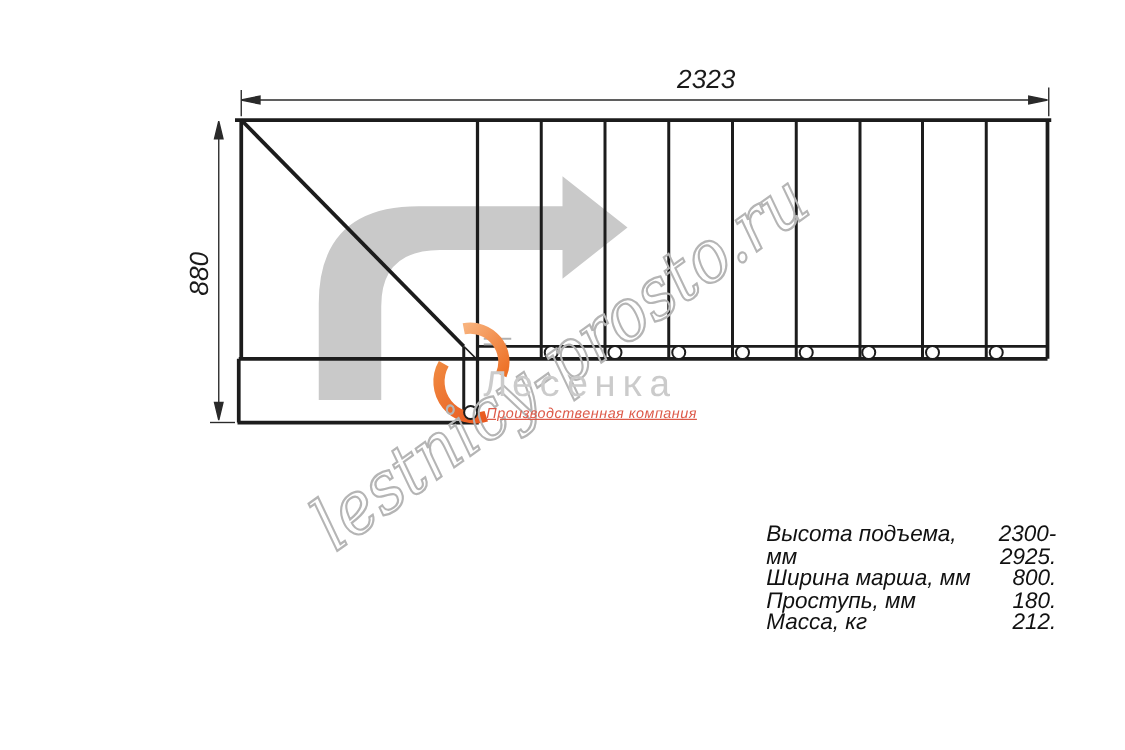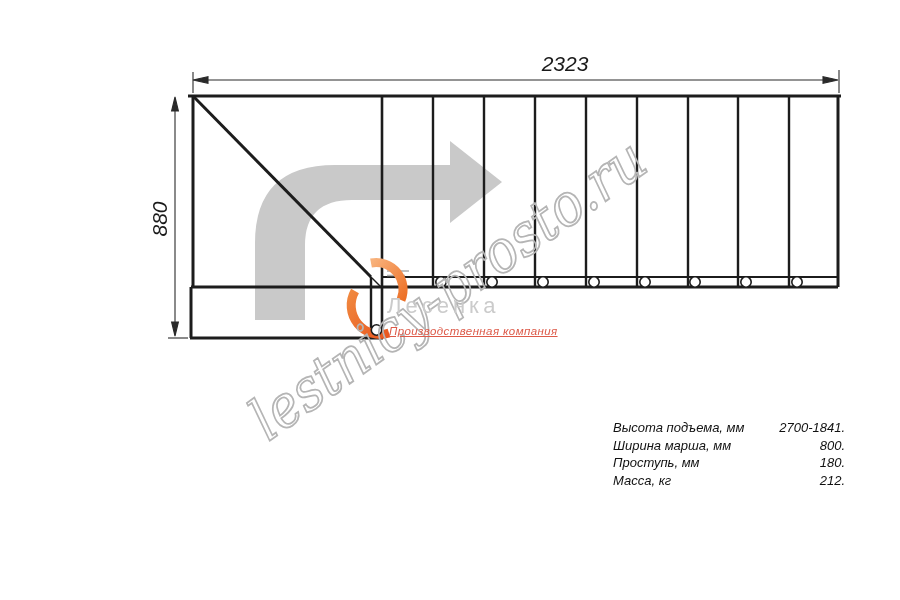--- a/index.html
+++ b/index.html
@@ -4,26 +4,26 @@
 <style>
   html,body{margin:0;padding:0;background:#fff;}
   .stage{position:relative;width:884px;height:600px;background:#fff;overflow:hidden;
          font-family:"Liberation Sans",sans-serif;padding-left:16px;}
   .stage svg{position:absolute;left:0;top:0;}
   .dim-label{position:absolute;color:#1a1a1a;font-size:21px;font-style:italic;
              font-family:"Liberation Sans",sans-serif;white-space:nowrap;}
   .dim-h{left:530px;top:52px;width:70px;text-align:center;}
   .dim-v{left:125px;top:207px;width:70px;text-align:center;
          transform:rotate(-90deg);transform-origin:center center;}
-  .logo-name{position:absolute;left:387px;top:293px;font-size:22px;letter-spacing:4px;
-             color:#cbcbcb;font-family:Liberation Sans, sans-serif;white-space:nowrap;}
+  .logo-name{position:absolute;left:387px;top:293px;font-size:30px;letter-spacing:4px;
+             color:#cbcbcb;font-family:Liberation Mono, monospace;white-space:nowrap;}
   .logo-tag{position:absolute;left:389px;top:325px;font-size:11.5px;font-style:italic;
             color:#dd5a49;letter-spacing:0.4px;white-space:nowrap;text-decoration:underline;}
   .specs{position:absolute;left:613px;top:419px;width:232px;color:#111;
-         font-size:13px;font-style:italic;}
+         font-size:18px;font-style:italic;}
   .srow{display:flex;justify-content:space-between;line-height:17.5px;}
   .svalue{text-align:right;}
 </style>
 </head>
 <body>
 
 <div class="stage">
 
   <svg width="900" height="600" viewBox="0 0 900 600">
     <defs>
@@ -99,21 +99,21 @@
 
   <div class="dim-label dim-h">2323</div>
   <div class="dim-label dim-v">880</div>
 
   <div class="logo-name">Лесенка</div>
   <div class="logo-tag">Производственная компания</div>
 
   <div class="specs">
     <div class="srow">
       <span class="slabel">Высота подъема, мм</span>
-      <span class="svalue">2700-1841.</span>
+      <span class="svalue">2300-2925.</span>
     </div>
     <div class="srow">
       <span class="slabel">Ширина марша, мм</span>
       <span class="svalue">800.</span>
     </div>
     <div class="srow">
       <span class="slabel">Проступь, мм</span>
       <span class="svalue">180.</span>
     </div>
     <div class="srow">

